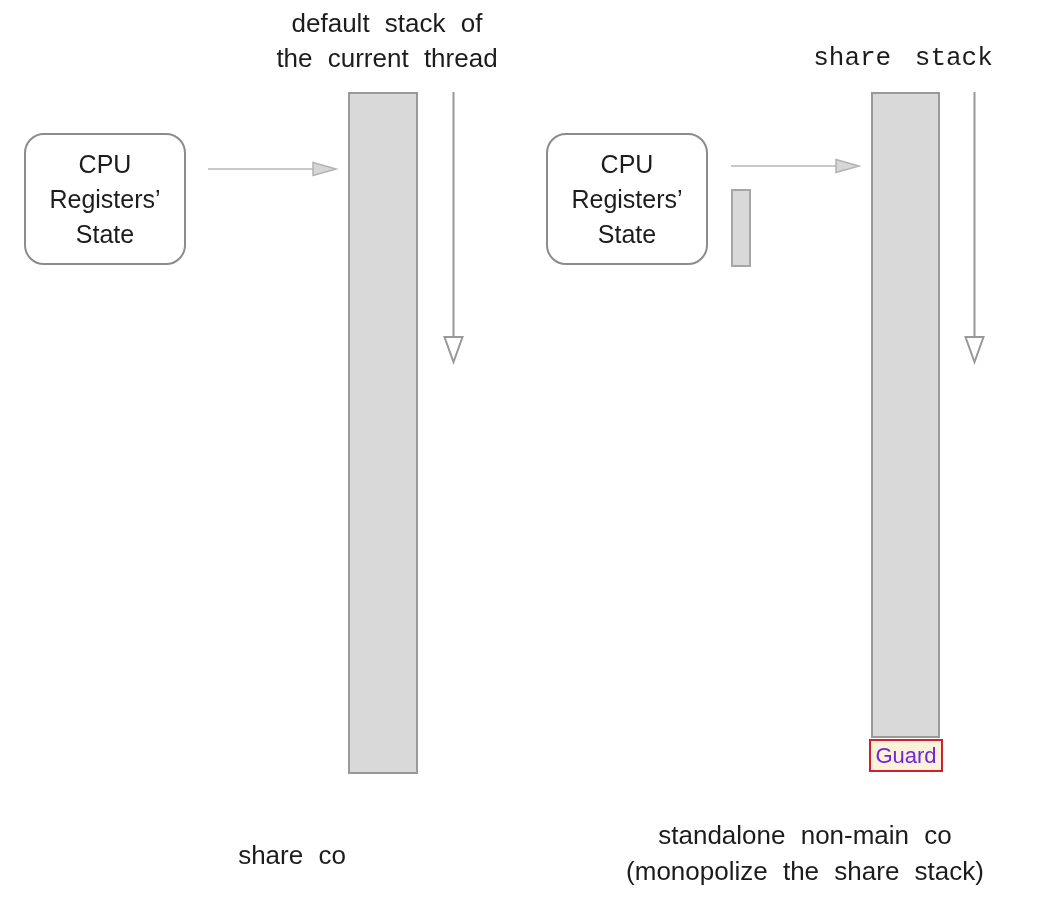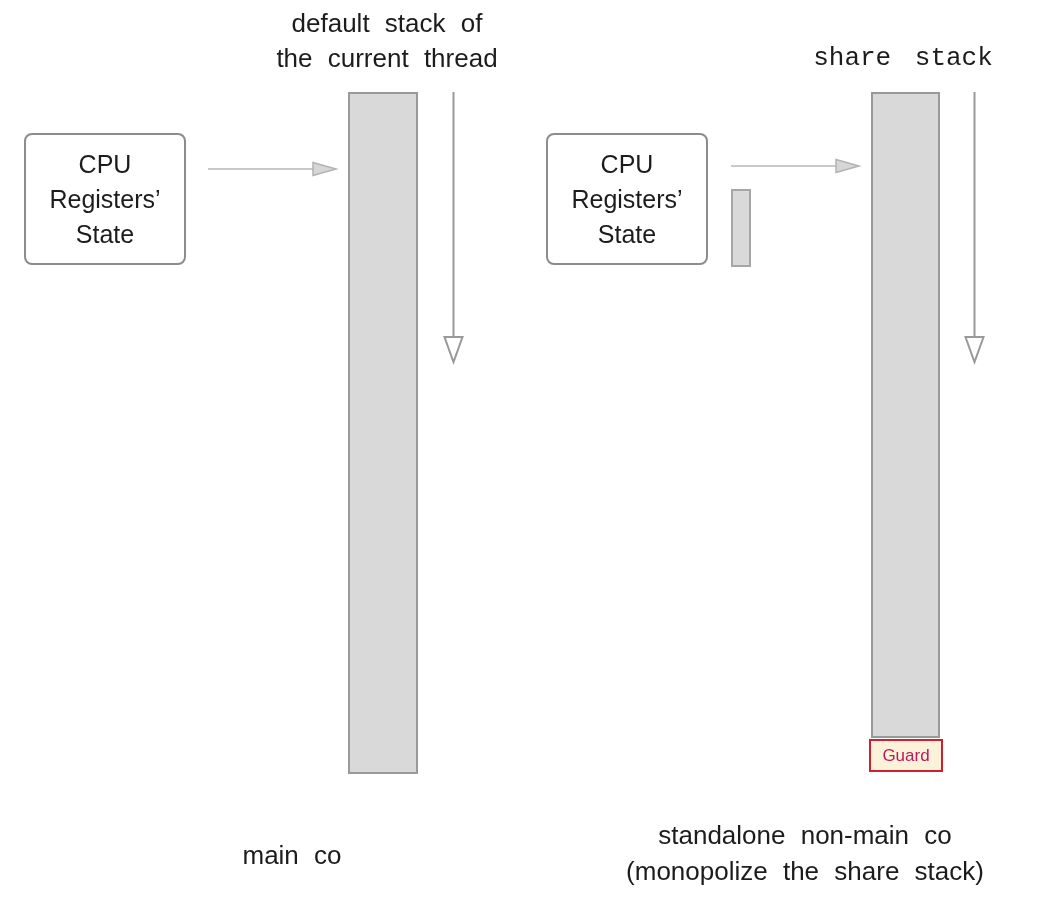--- a/index.html
+++ b/index.html
@@ -24,21 +24,21 @@
     line-height: 35px;
     word-spacing: 8px;
     color: #1c1c1c;
   }
   .cpu-box {
     position: absolute;
     width: 162px;
     height: 132px;
     box-sizing: border-box;
     border: 2px solid #8c8c8c;
-    border-radius: 8px;
+    border-radius: 20px;
     background: #ffffff;
     display: flex;
     align-items: center;
     justify-content: center;
     text-align: center;
     font-size: 25px;
     line-height: 35px;
     white-space: pre-line;
   }
   .stack-bar {
@@ -54,22 +54,22 @@
     border: 2px solid #a6a6a6;
   }
   .guard-box {
     position: absolute;
     box-sizing: border-box;
     background: #fcf2da;
     border: 2px solid #cf2030;
     display: flex;
     align-items: center;
     justify-content: center;
-    font-size: 17px;
-    color: #be185d;
+    font-size: 22px;
+    color: #6d28d9;
   }
   svg.arrow { position: absolute; display: block; }
 </style>
 </head>
 <body>
 
 <div class="canvas">
 
   <div class="label" style="left:227px; top:6px; width:320px;">default stack of
 the current thread</div>
@@ -83,21 +83,21 @@
     <polygon points="106,6.5 129,13 106,19.5" fill="#d6d6d6" stroke="#b3b3b3" stroke-width="1.5"></polygon>
   </svg>
 
   <div class="stack-bar" style="left:348px; top:92px; width:70px; height:682px;"></div>
 
   <svg class="arrow" style="left:440px; top:88px;" width="28" height="282" viewBox="0 0 28 282">
     <line x1="13.5" y1="4" x2="13.5" y2="252" stroke="#999999" stroke-width="2"></line>
     <polygon points="4.5,249 22.5,249 13.5,274" fill="#ffffff" stroke="#999999" stroke-width="2"></polygon>
   </svg>
 
-  <div class="label" style="left:192px; top:838px; width:200px;">main co</div>
+  <div class="label" style="left:192px; top:838px; width:200px;">share co</div>
 
   <div class="label" style="left:803px; top:41px; width:200px;font-family:Liberation Mono, monospace;">share stack</div>
 
   <div class="cpu-box" style="left:546px; top:133px;"><span>CPU
 Registers’
 State</span></div>
 
   <svg class="arrow" style="left:730px; top:153px;" width="140" height="26" viewBox="0 0 140 26">
     <line x1="1" y1="13" x2="107" y2="13" stroke="#c9c9c9" stroke-width="2"></line>
     <polygon points="106,6.5 129,13 106,19.5" fill="#d6d6d6" stroke="#b3b3b3" stroke-width="1.5"></polygon>

